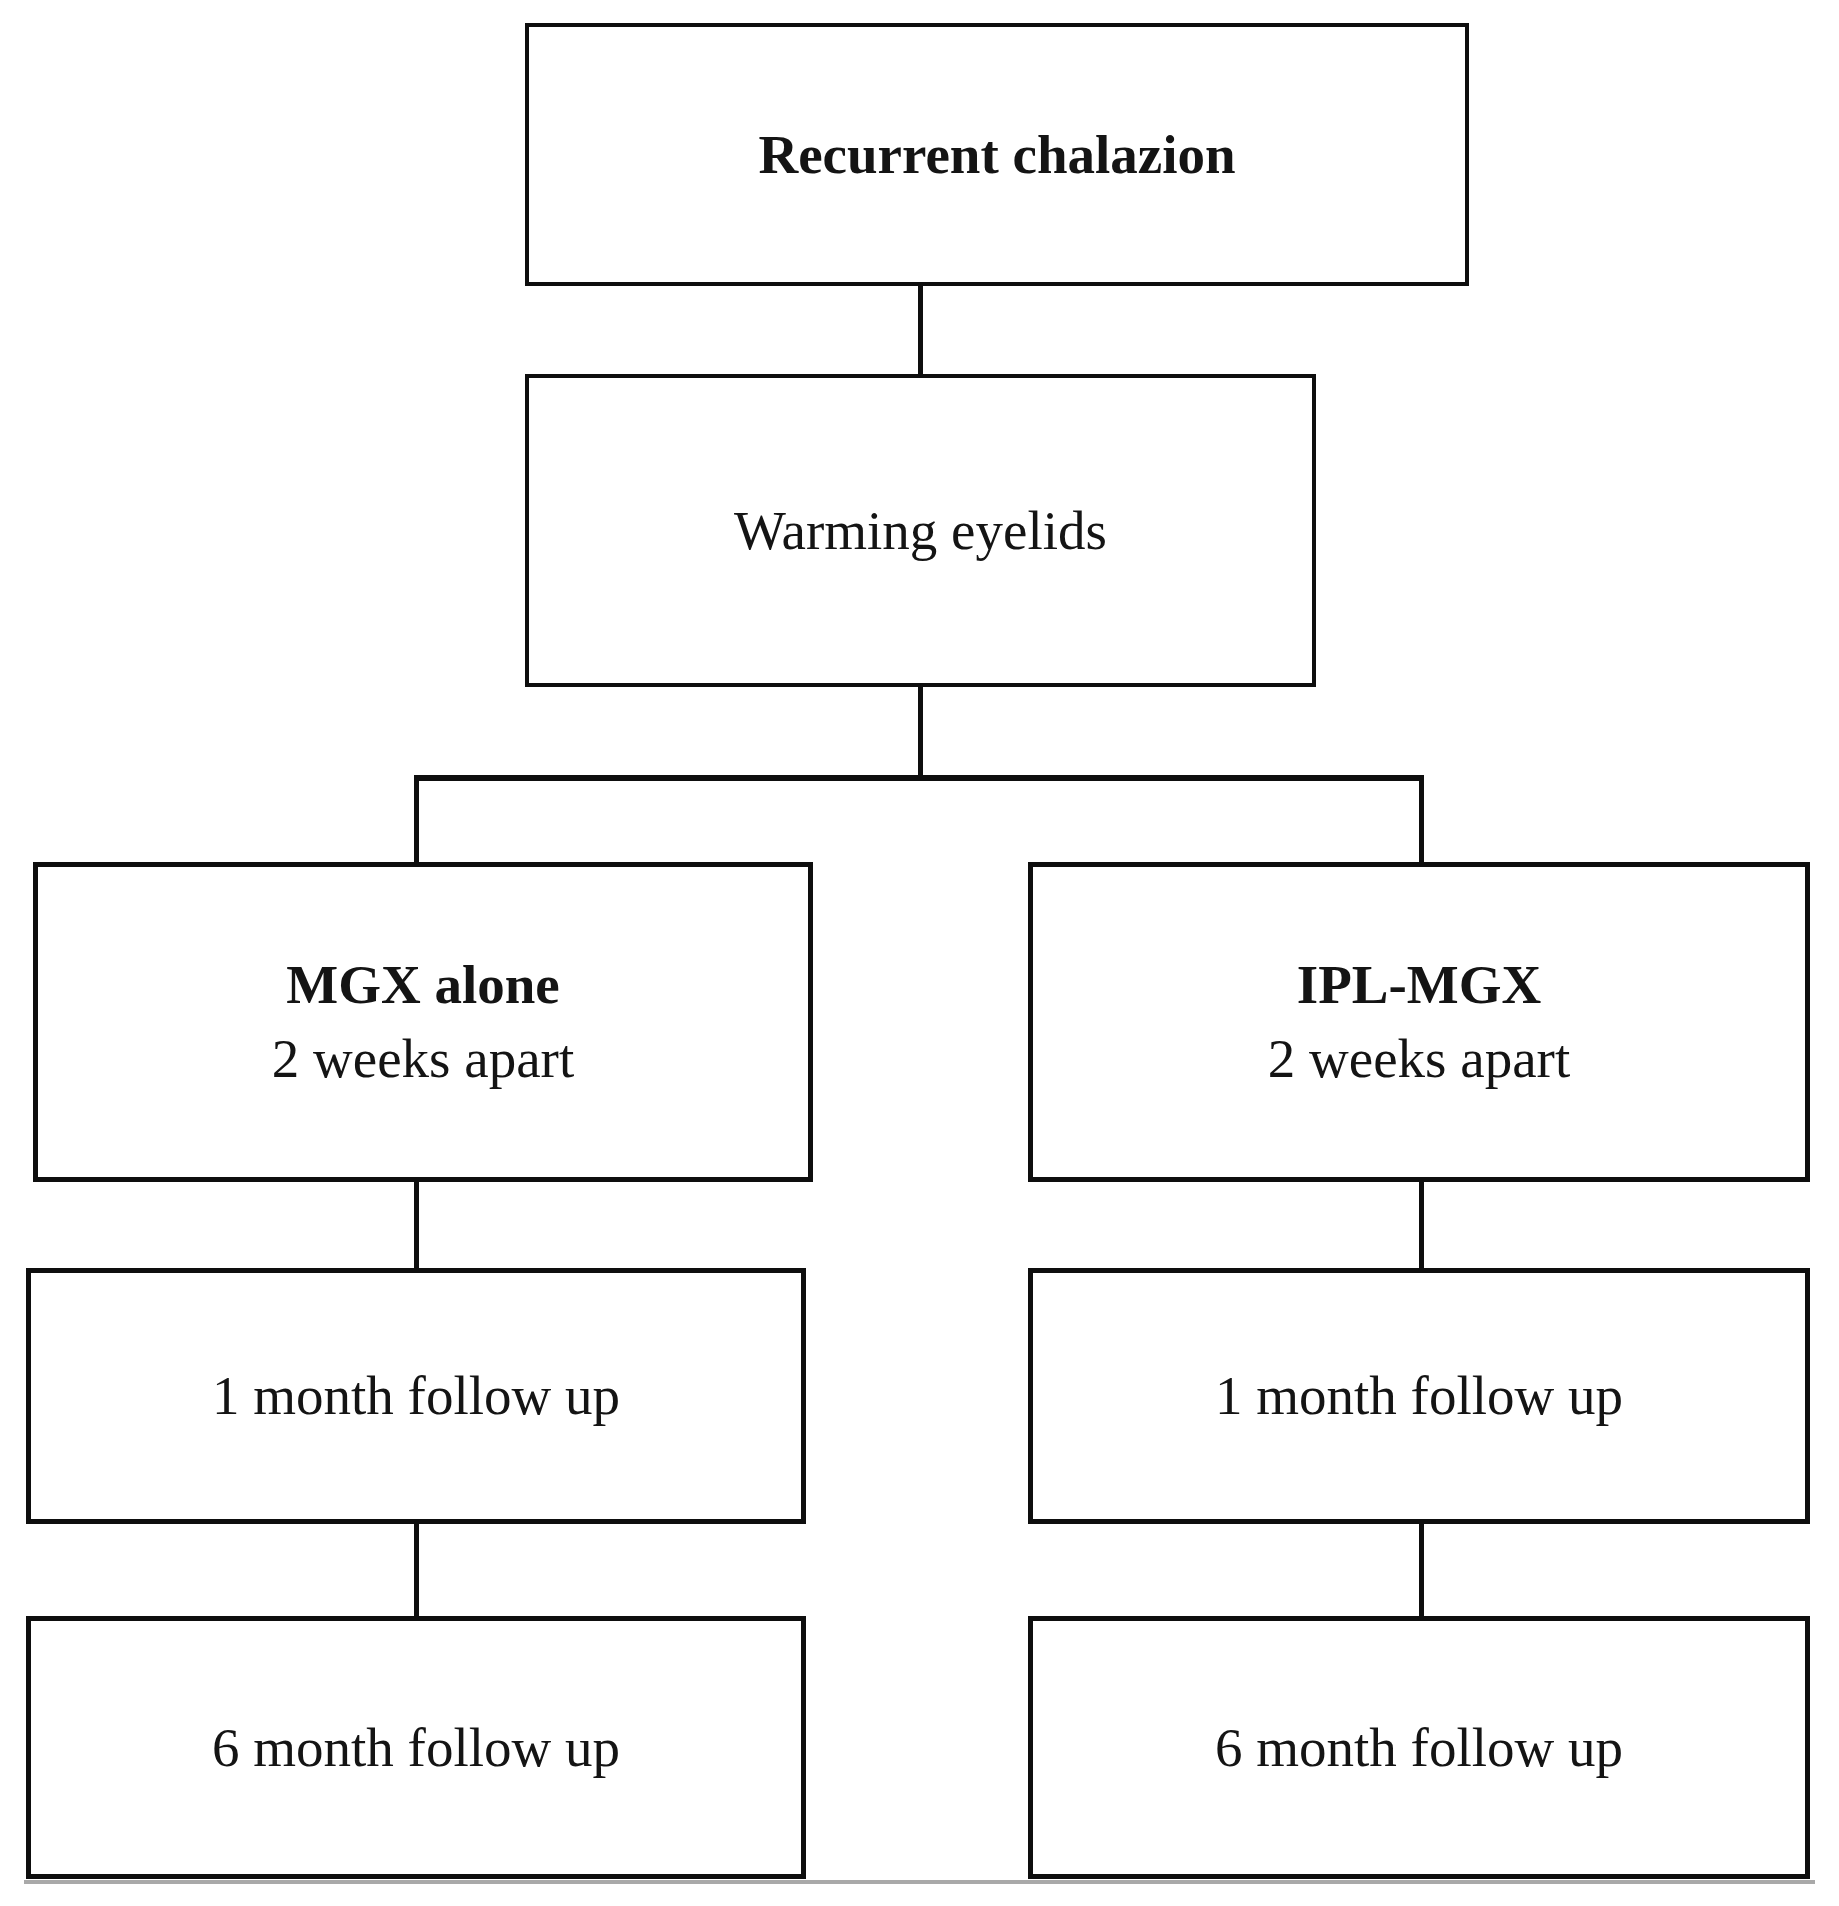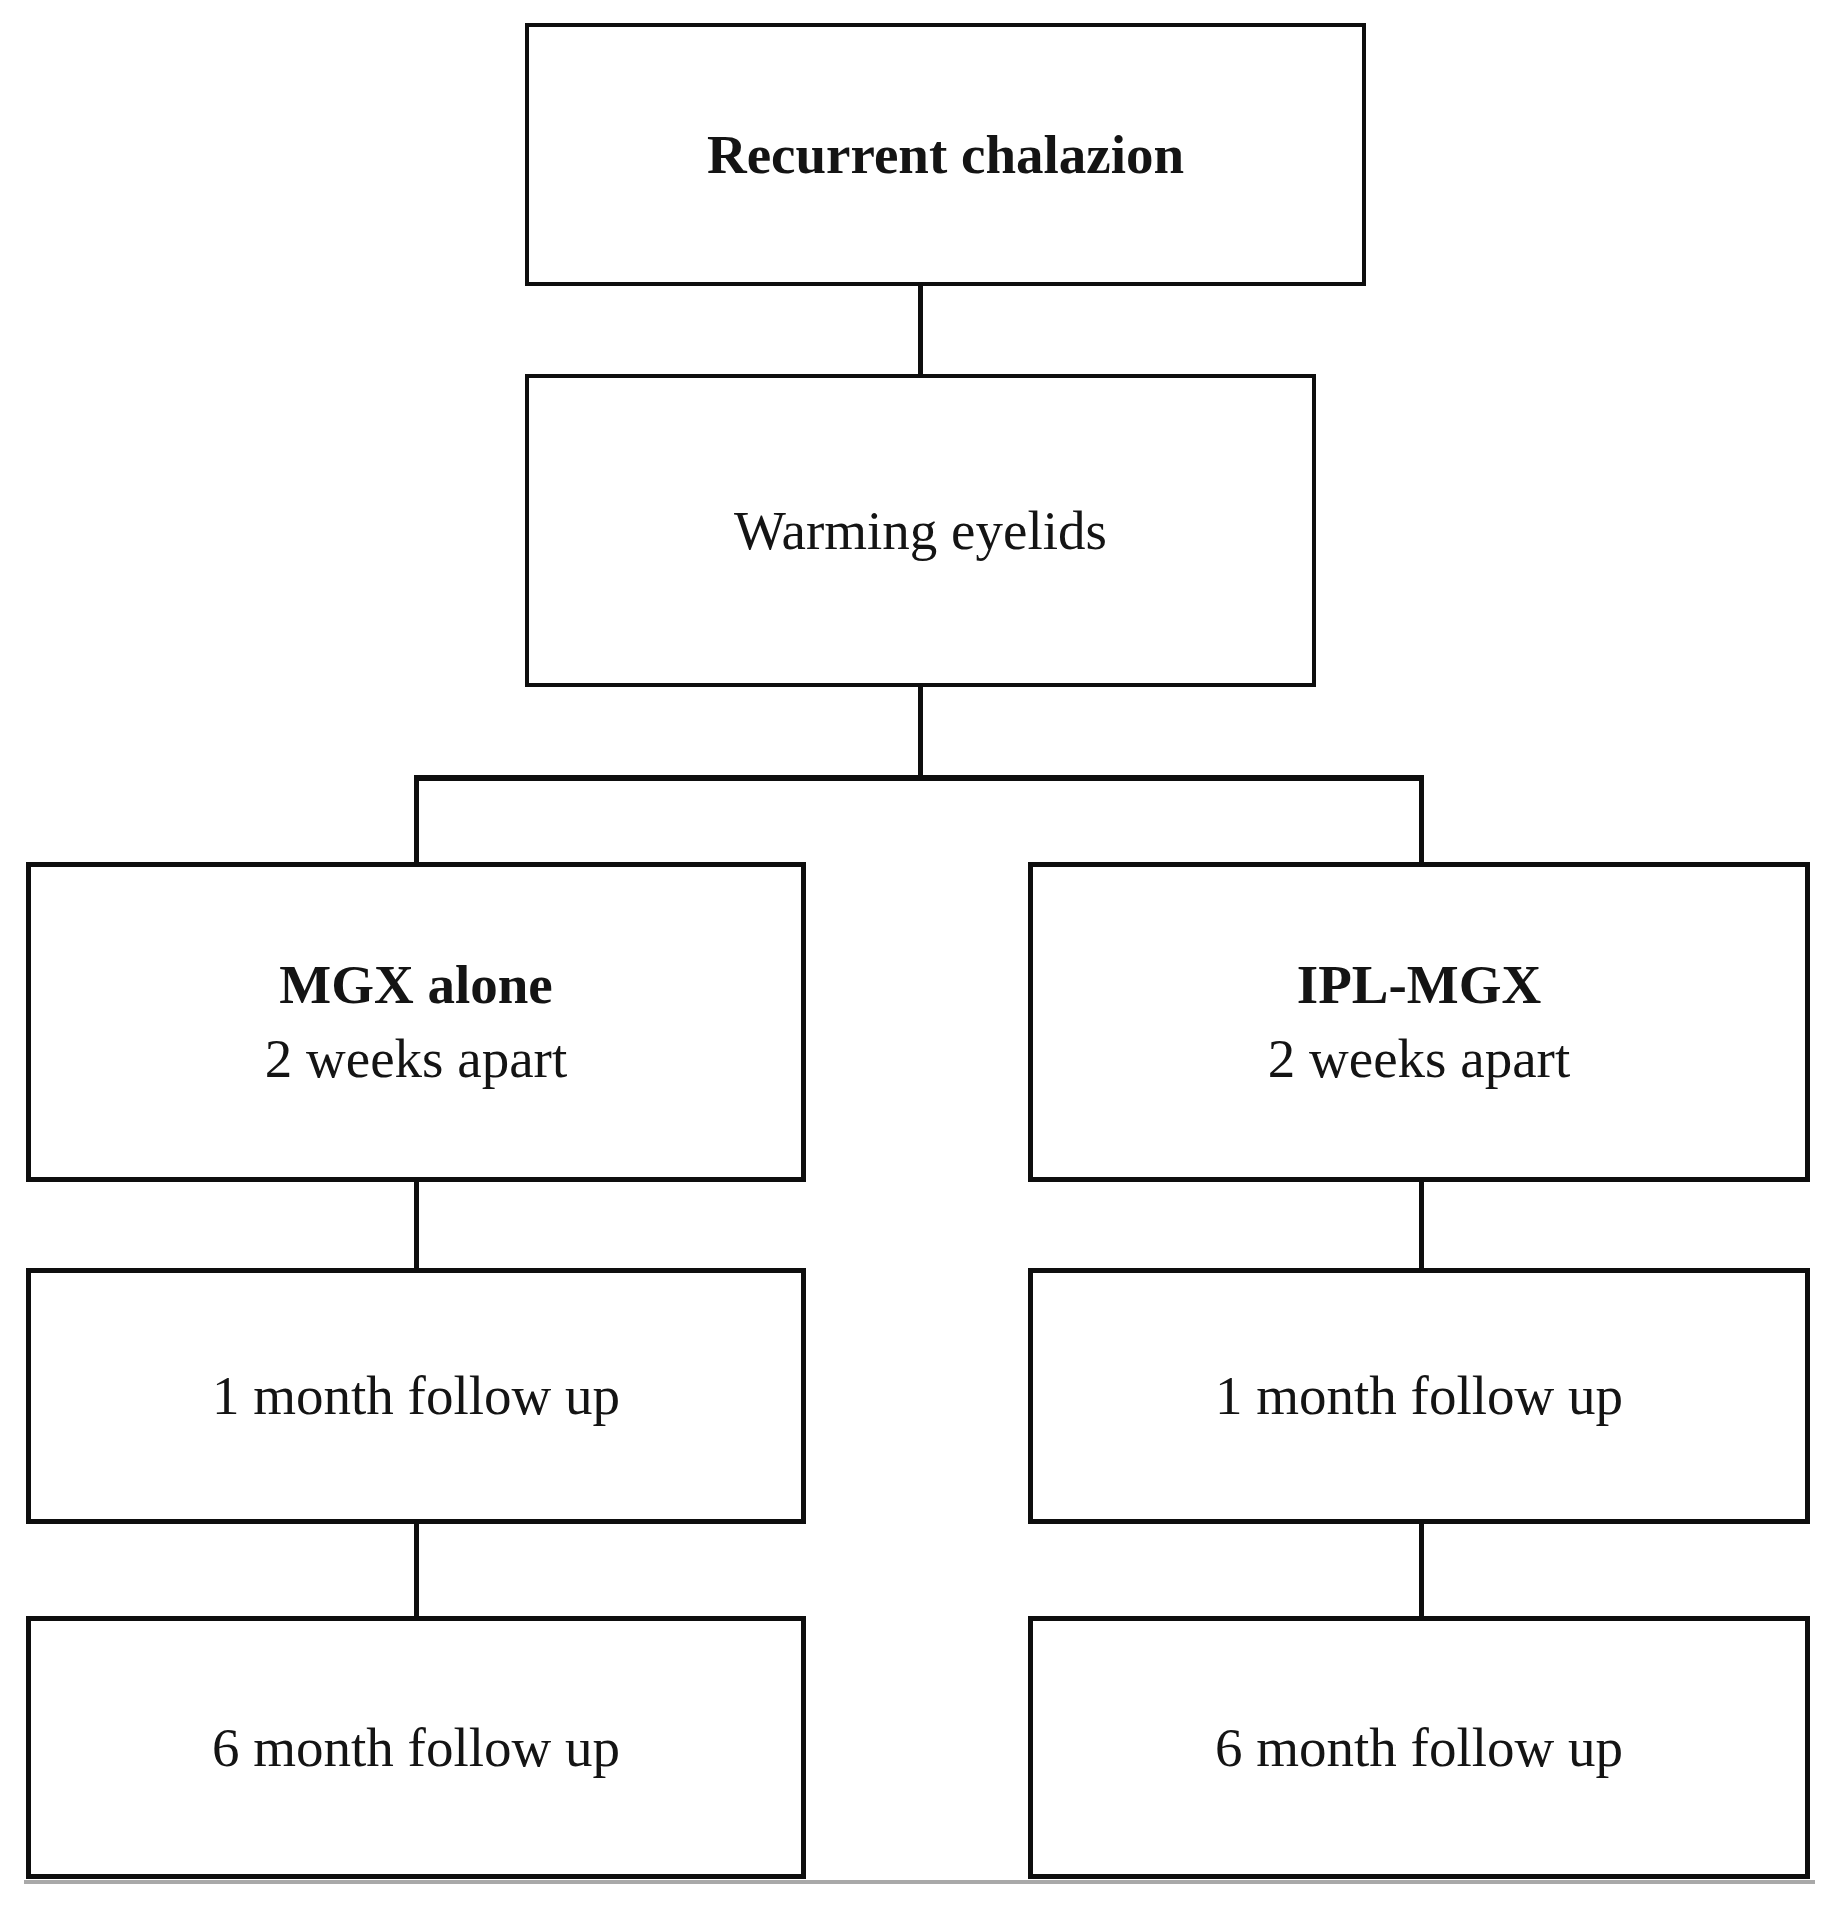--- a/index.html
+++ b/index.html
@@ -38,23 +38,23 @@
     background: #0e0e0e;
     z-index: 1;
   }
   .bottom-rule {
     position: absolute;
     background: #a9a9a9;
     z-index: 0;
   }
 
   
-  #node-a { left: 525px; top: 23px;   width: 841px; height: 263px; }
+  #node-a { left: 525px; top: 23px;   width: 944px; height: 263px; }
   #node-b { left: 525px; top: 374px;  width: 791px; height: 313px; }
-  #node-c { left: 26px;  top: 862px;  width: 780px; height: 320px; }
+  #node-c { left: 33px;  top: 862px;  width: 780px; height: 320px; }
   #node-d { left: 1028px;top: 862px;  width: 782px; height: 320px; }
   #node-e { left: 26px;  top: 1268px; width: 780px; height: 256px; }
   #node-f { left: 1028px;top: 1268px; width: 782px; height: 256px; }
   #node-g { left: 26px;  top: 1616px; width: 780px; height: 263px; }
   #node-h { left: 1028px;top: 1616px; width: 782px; height: 263px; }
 
   
   #conn-v1 { left: 918px;  top: 286px;  width: 5px;    height: 90px;  }
   #conn-v2 { left: 918px;  top: 687px;  width: 5px;    height: 90px;  }
   #conn-h1 { left: 414px;  top: 775px;  width: 1010px; height: 6px;   }

